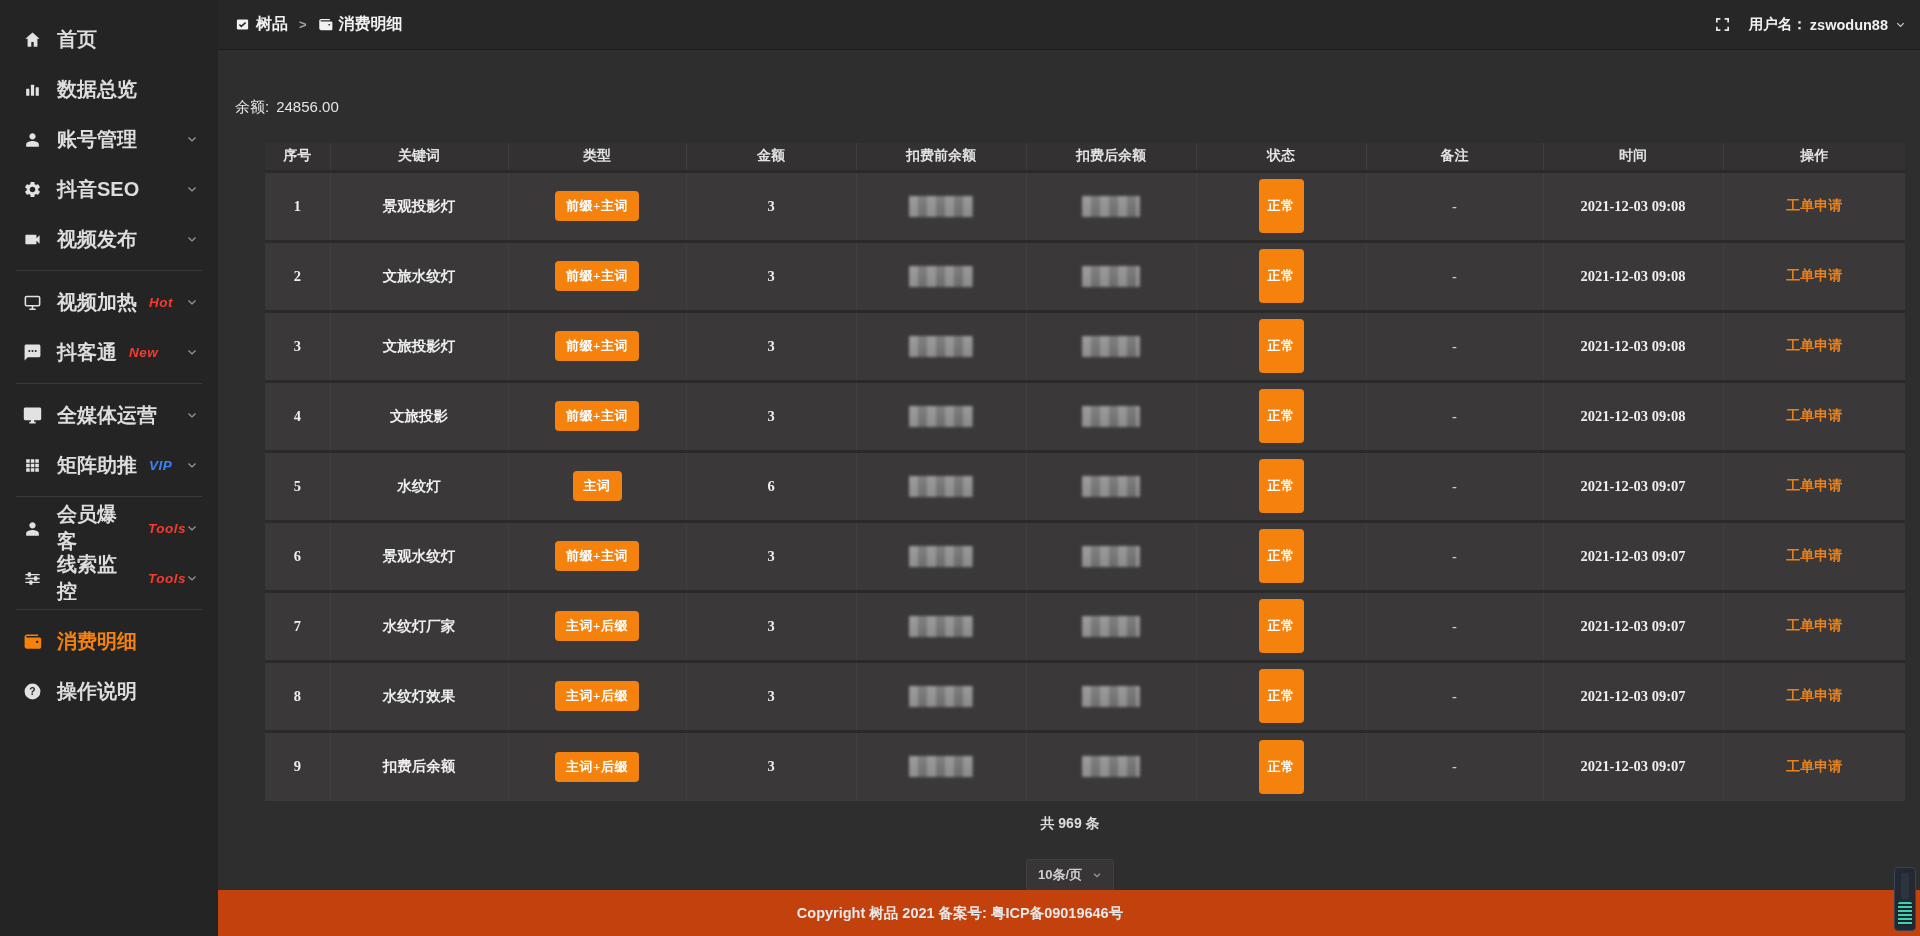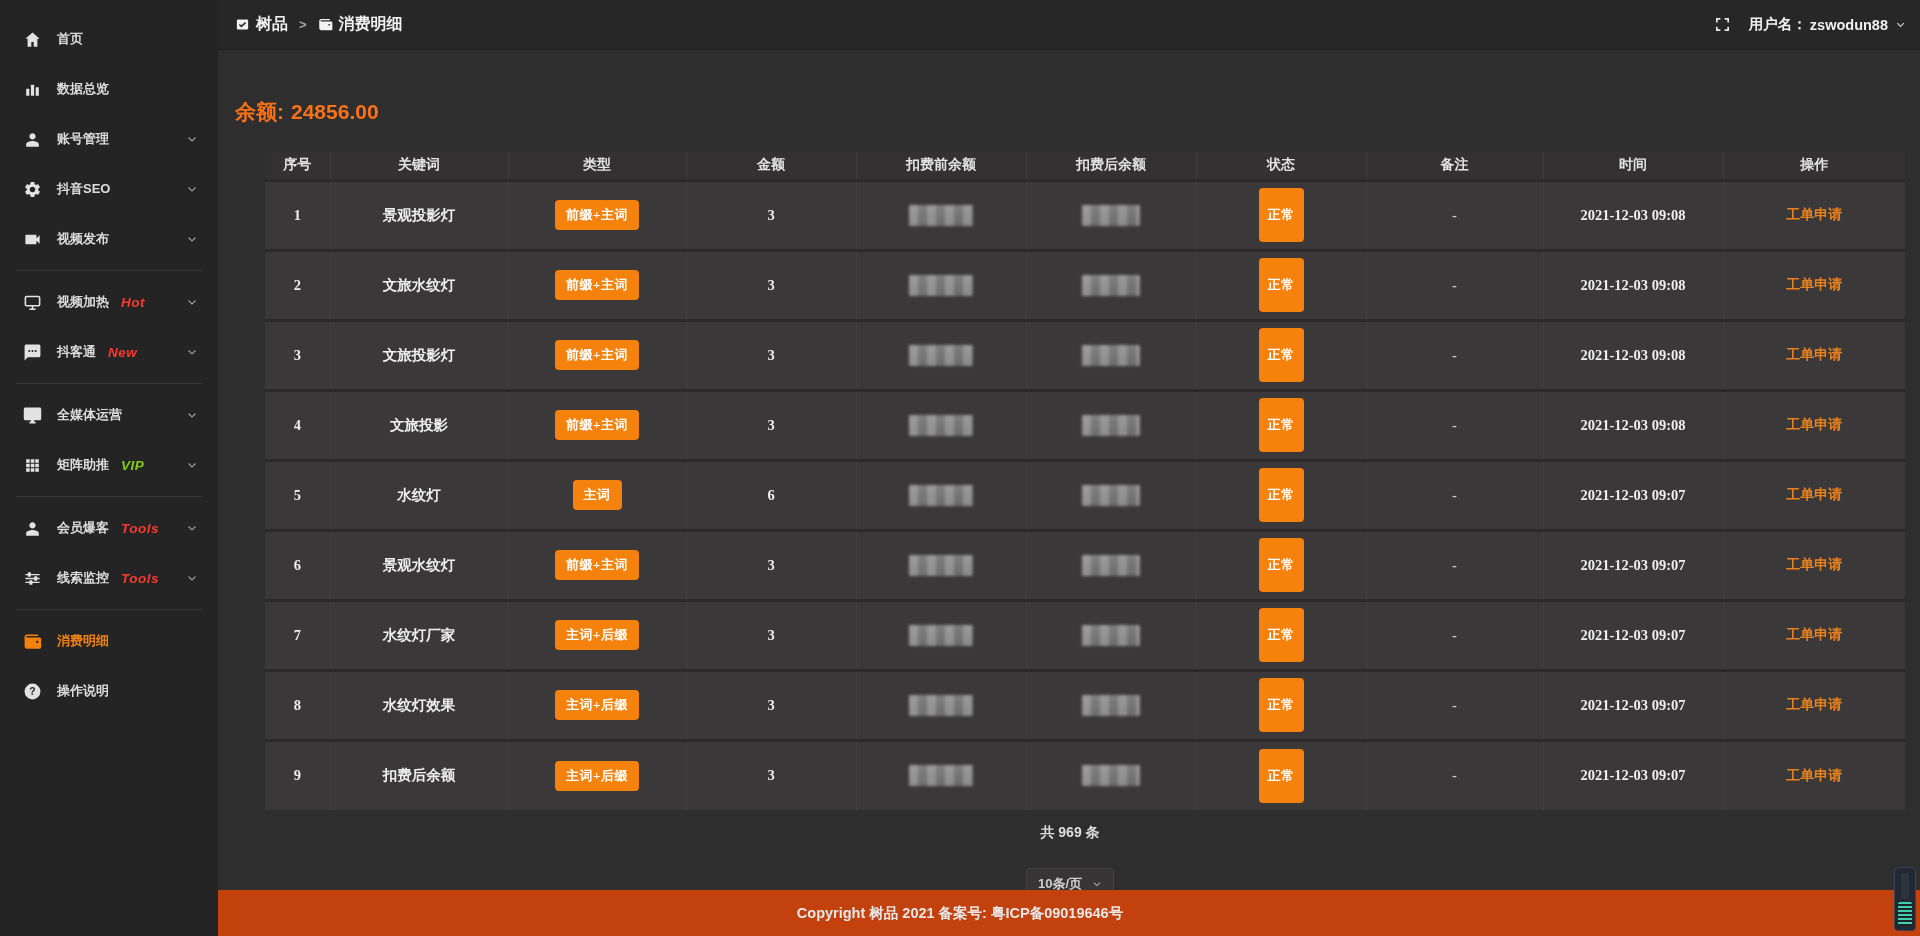--- a/index.html
+++ b/index.html
@@ -25,21 +25,21 @@
   .logo-arc { position:absolute; top:6px; left:20px; }
   .logo-text { font-size:27px; font-weight:800; color:#fff; letter-spacing:1px; }
   .logo-cn { letter-spacing:2px; margin-left:3px; }
   .side-nav { padding-top:14px; }
   .side-item {
     display:flex; align-items:center; height:50px; padding:0 20px 0 23px;
     color:#dddddd; cursor:pointer;
   }
   .side-item .s-icon { width:19px; height:19px; display:inline-flex; margin-right:15px; color:#e2e2e2; flex:0 0 auto; }
   .side-item .s-icon svg { width:19px; height:19px; }
-  .side-item .s-label { font-size:13px; font-weight:600; }
+  .side-item .s-label { font-size:20px; font-weight:600; }
   .side-item .s-badge { font-style:italic; font-weight:800; font-size:13.5px; margin-left:12px; letter-spacing:.5px; }
   .side-item .s-chev { margin-left:auto; color:#9b9b9b; display:inline-flex; }
   .side-item .s-chev svg { width:12px; height:12px; }
   .side-item.active, .side-item.active .s-icon { color:#f5820d; }
   .side-divider { height:1px; background:#3a3939; margin:6px 16px; }
 
   
   .topbar {
     position:absolute; left:218px; top:0; right:0; height:50px; background:#282727;
     border-bottom:1px solid #1e1d1d; display:flex; align-items:center; padding:0 14px 0 17px; z-index:2;
@@ -49,21 +49,21 @@
   .crumb svg { width:15px; height:15px; }
   .crumb-sep { color:#a7a7a7; font-size:13px; font-weight:700; margin:0 2px; }
   .topbar-right { margin-left:auto; display:flex; align-items:center; gap:18px; }
   .fs-icon { display:inline-flex; color:#e6e6e6; cursor:pointer; }
   .fs-icon svg { width:17px; height:17px; }
   .user-box { display:flex; align-items:center; gap:7px; font-size:14.5px; font-weight:600; color:#f0f0f0; cursor:pointer; }
   .user-box svg { width:11px; height:11px; color:#cfcfcf; }
 
   
   .content { position:absolute; left:218px; top:50px; right:0; bottom:46px; padding:0 15px 0 17px; }
-  .balance { margin-top:48px; font-size:21px; font-weight:700; color:#f97316; }
+  .balance { margin-top:48px; font-size:15px; font-weight:400; color:#e5e5e5; }
   .balance .bal-val { margin-left:7px; }
 
   table.data { margin:26px 0 0 30px; width:calc(100% - 30px); border-collapse:collapse; table-layout:fixed;font-family:Liberation Serif, serif; }
   thead th {
     height:28px; background:#333131; border-right:1px solid #403e3e;
     font-size:14px; font-weight:700; color:#e3e3e3; text-align:center;
   }
   thead th:last-child { border-right:none;text-align:center; }
   tbody td {
     height:70px; background:#3a3838; border-right:1px solid #423f3f; border-top:3px solid #2b2a2a;
@@ -234,21 +234,21 @@
             </svg>
           </span>
         </div>
         <div class="side-item">
           <span class="s-icon">
             <svg viewBox="0 0 24 24" fill="currentColor">
               <path d="M4 4h4.5v4.5H4zM9.8 4h4.5v4.5H9.8zM15.5 4H20v4.5h-4.5zM4 9.8h4.5v4.5H4zM9.8 9.8h4.5v4.5H9.8zM15.5 9.8H20v4.5h-4.5zM4 15.5h4.5V20H4zM9.8 15.5h4.5V20H9.8zM15.5 15.5H20V20h-4.5z"></path>
             </svg>
           </span>
           <span class="s-label">矩阵助推</span>
-          <i class="s-badge" style="color:#84cc16">VIP</i>
+          <i class="s-badge" style="color:#3b82f6">VIP</i>
           <span class="s-chev">
             <svg viewBox="0 0 24 24" fill="none" stroke="currentColor" stroke-width="2.4">
               <path d="M5 9l7 7 7-7"></path>
             </svg>
           </span>
         </div>
         <div class="side-divider"></div>
         <div class="side-item">
           <span class="s-icon">
             <svg viewBox="0 0 24 24" fill="currentColor">

